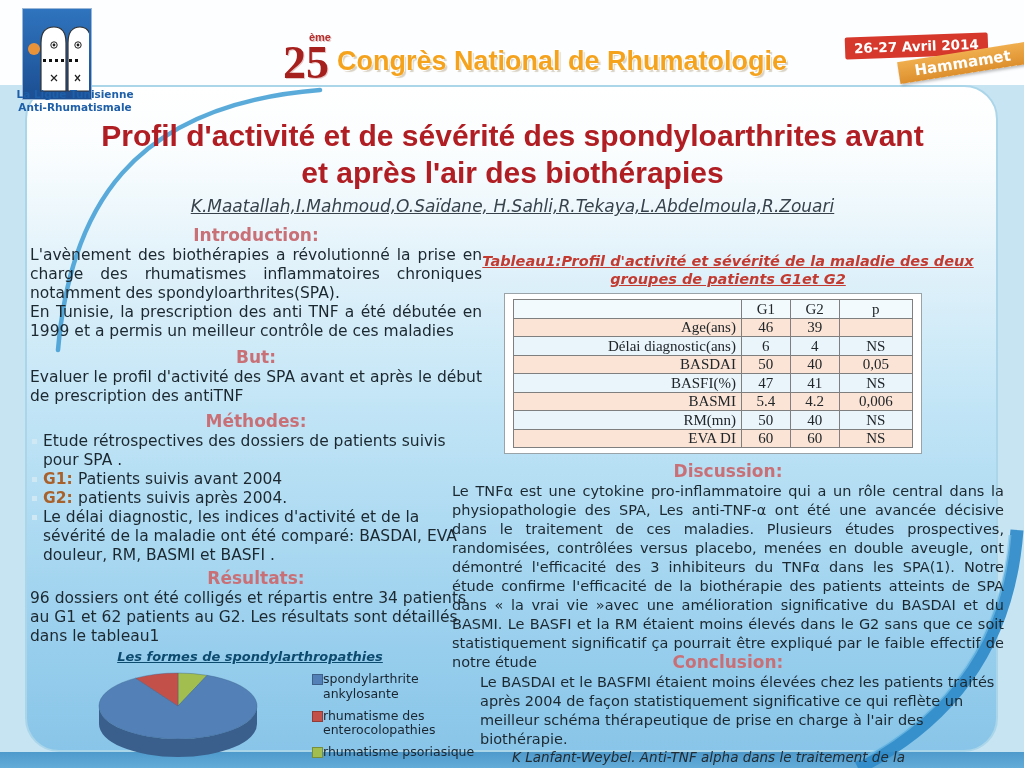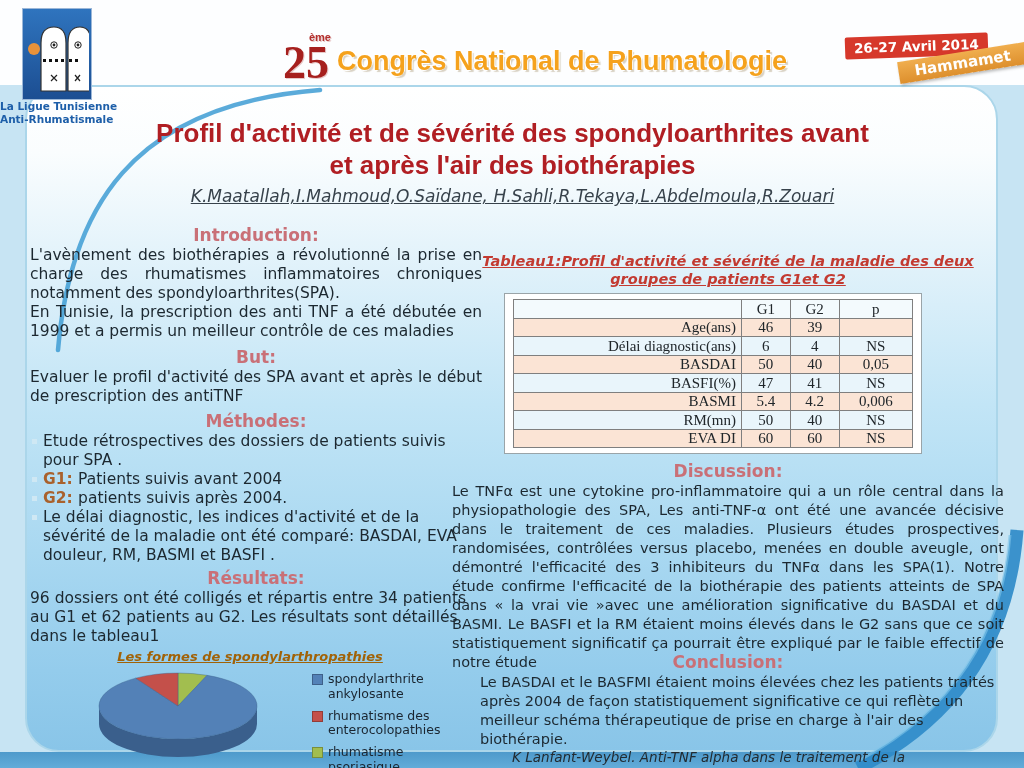--- a/index.html
+++ b/index.html
@@ -11,37 +11,37 @@
   .panel{position:absolute;left:25px;top:85px;width:973px;height:667px;box-sizing:border-box;
     border:2px solid #abd6ea;border-radius:34px;
     background:linear-gradient(180deg,#ffffff 0%,#fafdfe 10%,#dff1fa 28%,#c2e5f6 48%,#a9d8f1 70%,#94ccec 88%,#89c5e8 100%);
     z-index:1;}
   .bottom-strip{position:absolute;left:0;top:752px;width:1024px;height:16px;
     background:linear-gradient(180deg,#4e9acb,#63acd9);z-index:2;}
   .swoosh{position:absolute;left:0;top:0;width:1024px;height:768px;z-index:3;pointer-events:none;}
   
   .logo-box{position:absolute;left:22px;top:8px;width:68px;height:90px;z-index:6;
     background:linear-gradient(180deg,#2f74be,#1c4e92);border:1px solid #9bb7d8;}
-  .logo-caption{position:absolute;left:0px;top:100px;width:150px;text-align:left;z-index:6;
+  .logo-caption{position:absolute;left:0px;top:88px;width:150px;text-align:center;z-index:6;
     font-size:10.5px;font-weight:bold;color:#1e5fa9;line-height:1.25;}
   
   .congress{position:absolute;left:283px;top:36px;z-index:6;white-space:nowrap;}
   .congress-num{font-family:"Liberation Serif",serif;font-weight:bold;font-size:46px;color:#a6201e;
     text-shadow:1px 1px 0 #e7c8c8;position:relative;}
   .congress-ord{position:absolute;top:-6px;right:-2px;font-size:11px;color:#b3302e;font-family:"Liberation Sans",sans-serif;}
   .congress-title{font-family:"Liberation Sans",sans-serif;font-weight:bold;font-size:27px;color:#f5a21d;
     margin-left:8px;text-shadow:-1px -1px 0 #fff,1px -1px 0 #fff,-1px 1px 0 #fff,2px 2px 1px #d9d2c4;vertical-align:8px;}
   .date-badge{position:absolute;left:845px;top:35px;z-index:7;background:#d6382b;color:#fff;
     font-weight:bold;font-size:13.5px;padding:3px 9px;transform:rotate(-2deg);border-radius:2px;}
   .loc-badge{position:absolute;left:898px;top:52px;z-index:8;background:linear-gradient(180deg,#f0ae4e,#dd8f2d);
     color:#fff;font-weight:bold;font-size:15px;padding:2px 16px;transform:rotate(-9deg);
     box-shadow:1px 2px 3px rgba(0,0,0,.25);}
   
   .title-block{position:absolute;left:60px;top:118px;width:905px;text-align:center;z-index:10;}
-  .main-title{font-family:"Liberation Sans",sans-serif;font-weight:bold;font-size:26px;line-height:1.22;color:#b01e23;}
+  .main-title{font-family:"Liberation Sans",sans-serif;font-weight:bold;font-size:30px;line-height:1.22;color:#b01e23;}
   .authors{margin-top:5px;font-size:17px;font-style:italic;text-decoration:underline;color:#37424b;}
   
   .col{position:absolute;z-index:10;}
   #left-col{left:30px;top:222px;width:452px;}
   #right-col{left:452px;top:252px;width:552px;}
   .sec-head{text-align:center;font-weight:bold;font-size:17px;color:#c97077;margin:3px 0 1px 0;}
   .body-text{font-size:15.5px;line-height:19px;text-align:justify;}
   .rt .body-text{font-size:14.5px;line-height:19px;}
   .mitem{position:relative;padding-left:13px;font-size:15.5px;line-height:19px;}
   .mitem::before{content:"";position:absolute;left:2px;top:7px;width:5px;height:5px;background:#cfe8f4;}
@@ -54,25 +54,25 @@
   table.results th,table.results td{border:1px solid #7f7f7f;padding:0px 5px;height:17.5px;line-height:17px;}
   table.results th{font-weight:normal;text-align:center;background:#f3fafd;}
   td.lbl{text-align:right;}
   td.num{text-align:center;}
   tr.row-peach td{background:#fbe4d5;}
   tr.row-blue td{background:#e9f5fb;}
   
   .concl-head{margin-top:-20px;}
   .reference{margin-left:60px;width:470px;font-size:13.5px;font-style:italic;line-height:1.25;color:#222b31;}
   
-  .pie-title{font-size:13px;font-style:italic;font-weight:bold;color:#a16207;text-decoration:underline;
+  .pie-title{font-size:13px;font-style:italic;font-weight:bold;color:#0c4a6e;text-decoration:underline;
     text-align:center;width:380px;margin:3px 0 0 30px;}
   .pie-row{display:flex;align-items:flex-start;margin-left:62px;margin-top:2px;}
   .pie-legend{margin-left:48px;margin-top:6px;width:165px;}
-  .lg-item{display:flex;gap:5px;font-size:12.5px;line-height:1.18;margin-bottom:7px;color:#1a2530;}
+  .lg-item{display:flex;font-size:12.5px;line-height:1.18;margin-bottom:7px;color:#1a2530;}
   .lg-sq{width:11px;height:11px;flex:0 0 11px;margin-top:2px;border:1px solid rgba(0,0,0,.25);box-sizing:border-box;}
 </style>
 </head>
 <body>
 
 <div id="poster">
 
   <div class="header-band"></div>
   <div class="panel"></div>
   <div class="bottom-strip"></div>

